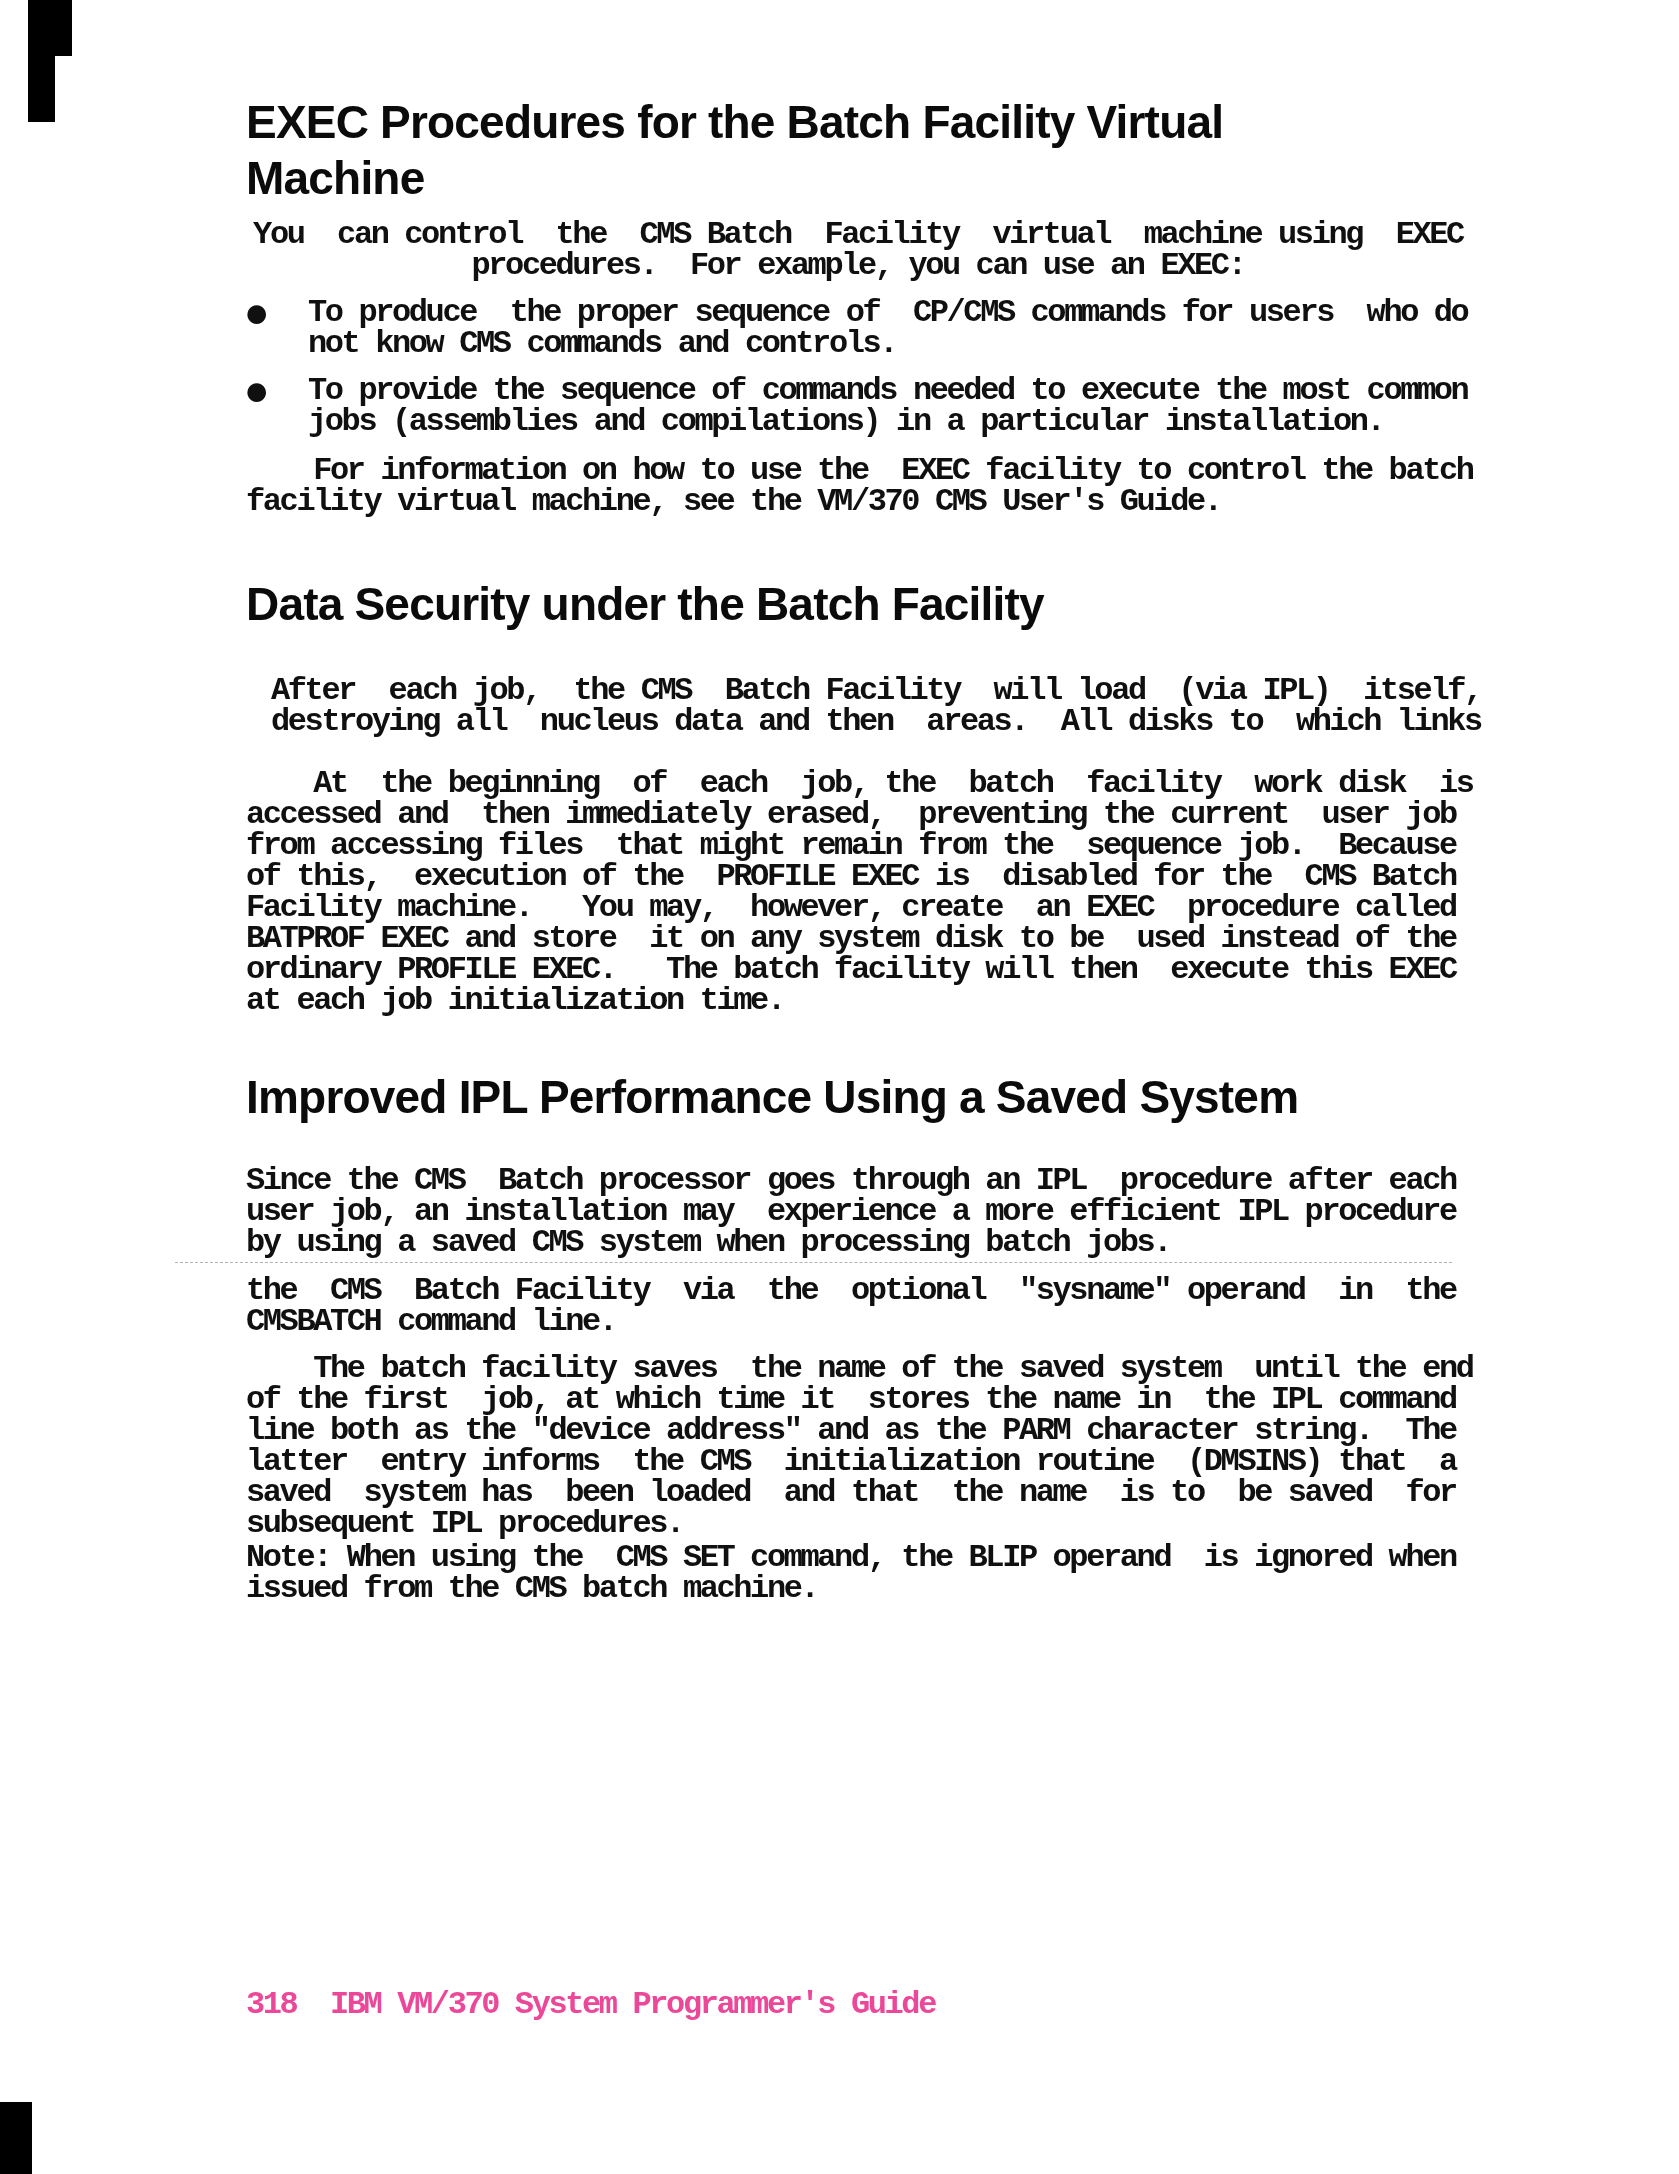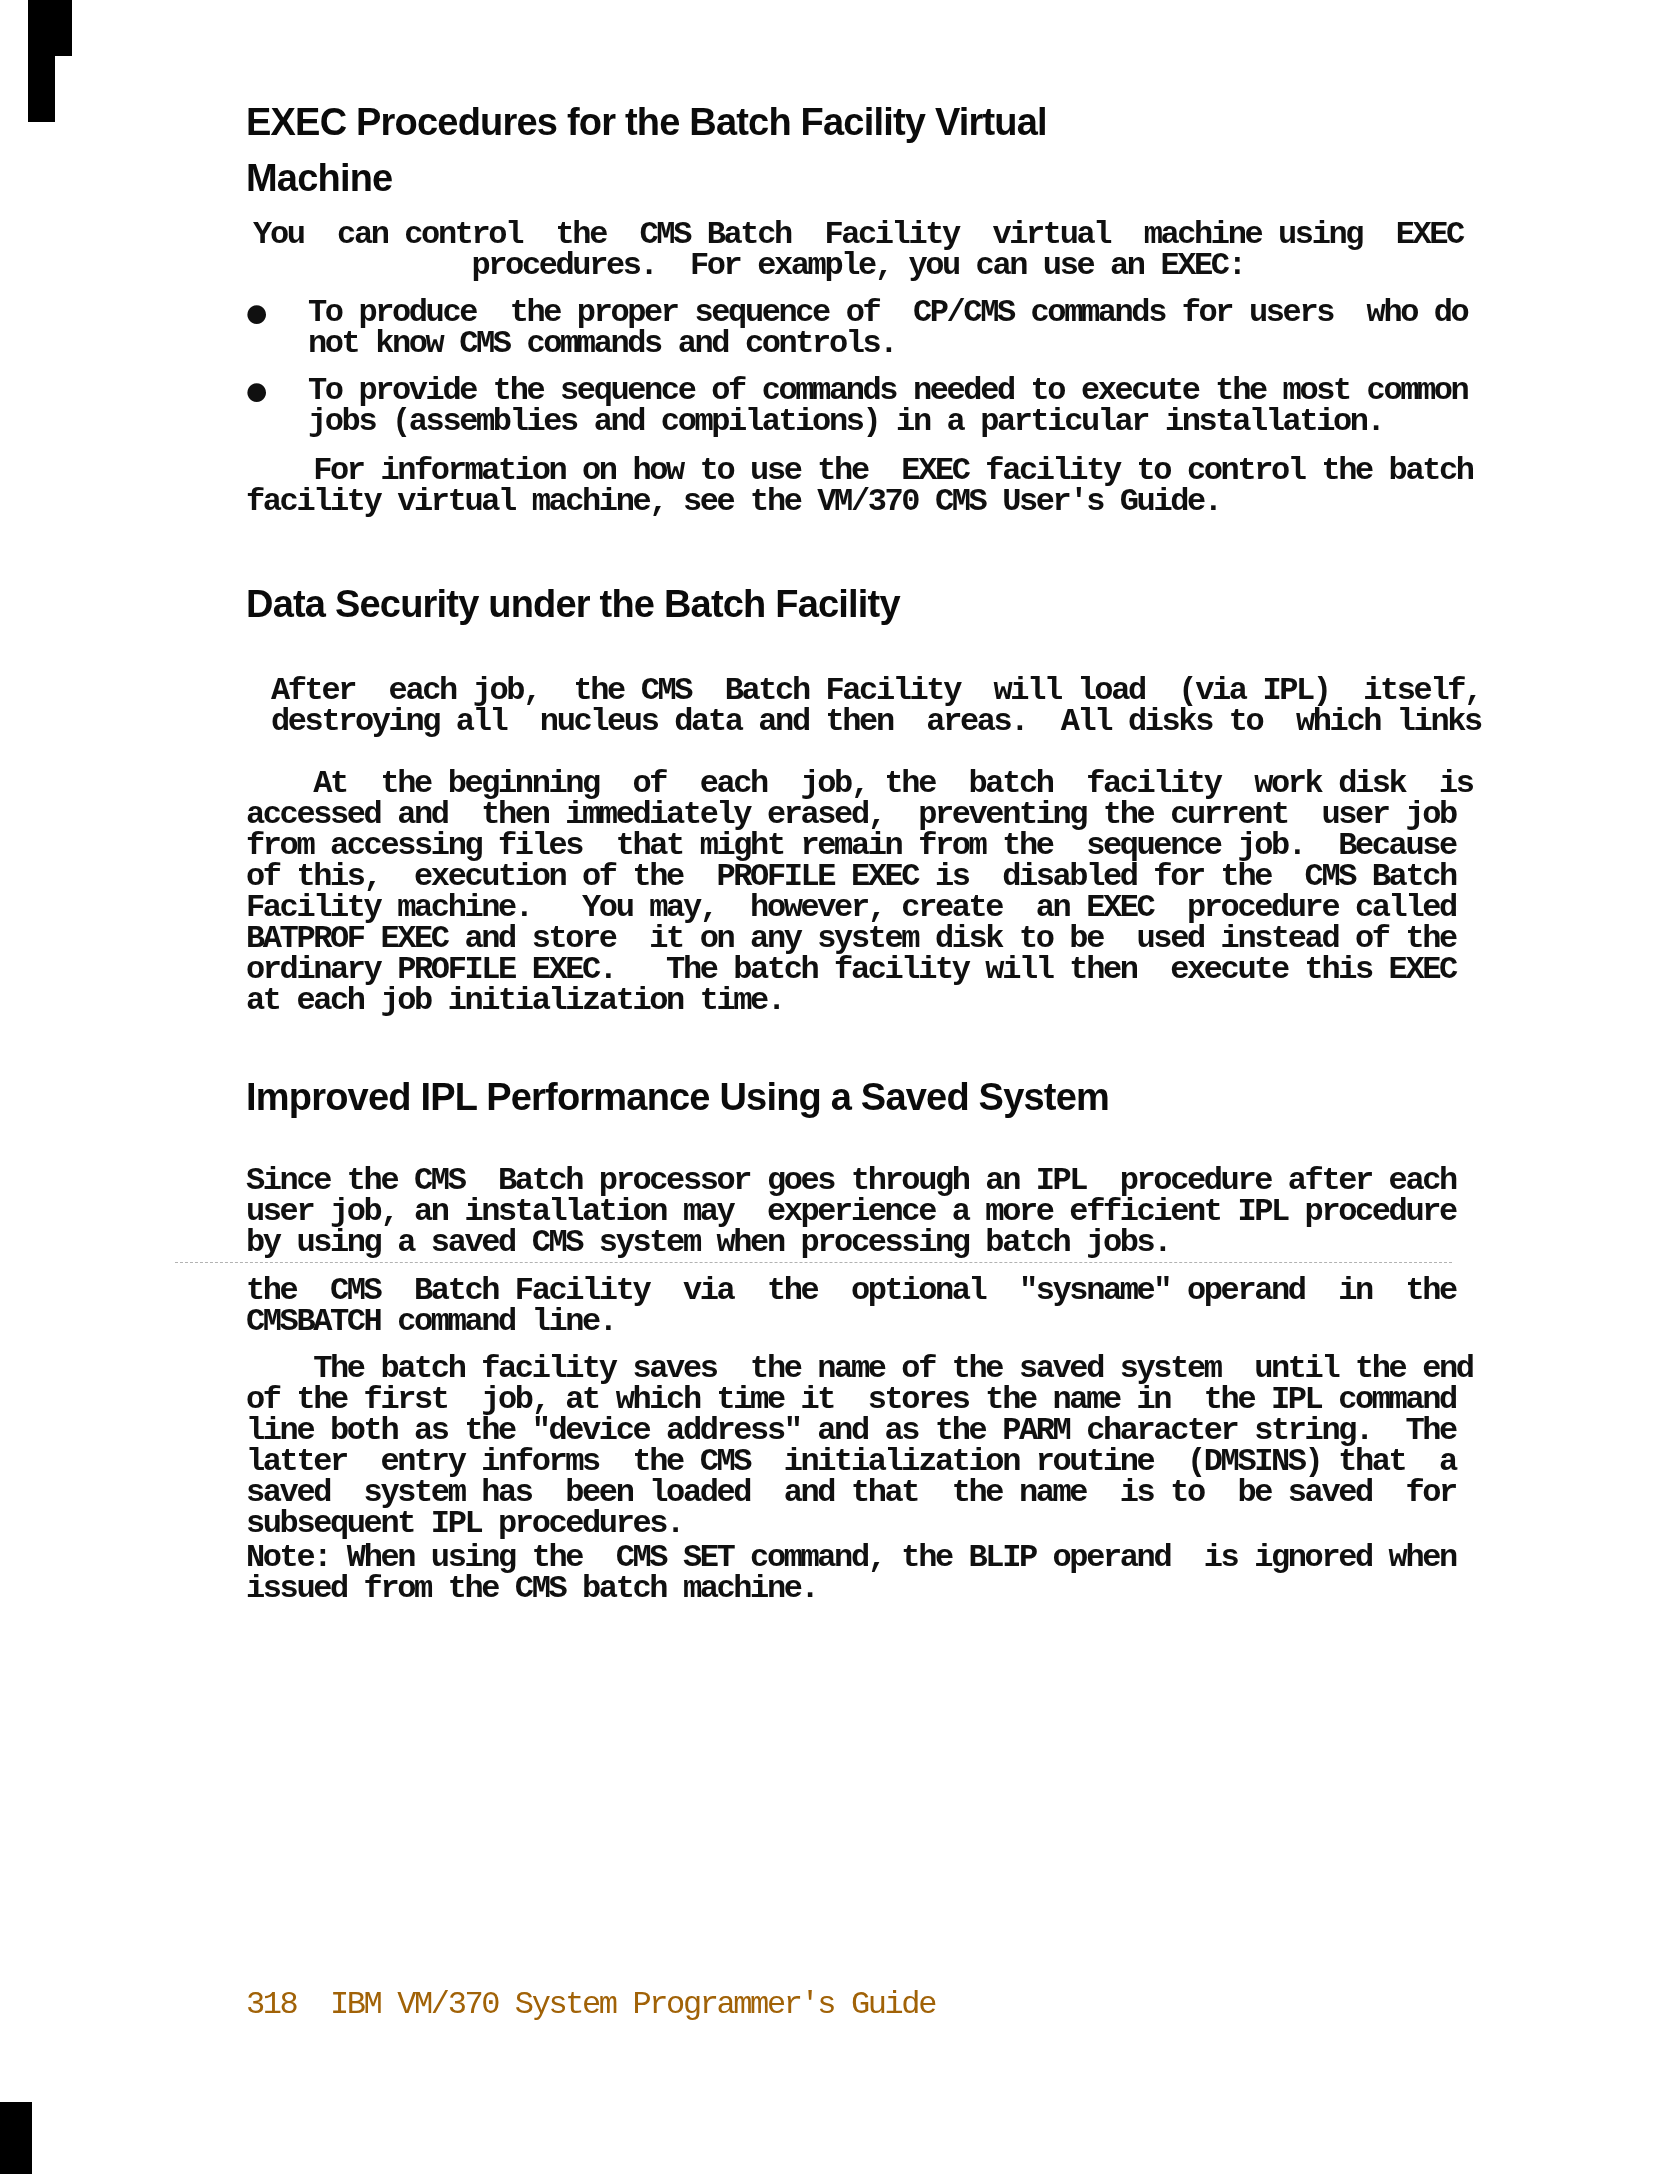--- a/index.html
+++ b/index.html
@@ -13,21 +13,21 @@
   .content{
     position:absolute;
     left:246px;
     top:94px;
     width:1224px;
   }
   .block{position:relative;}
   .heading .line{
     font-family:"Liberation Sans", sans-serif;
     font-weight:700;
-    font-size:38px;
+    font-size:46px;
     line-height:56px;
     letter-spacing:-0.8px;
     color:#0b0b0b;
     white-space:pre;
   }
   .paragraph .line,
   .bullet .line{
     font-family:"Liberation Mono", monospace;
     font-weight:700;
     font-size:32px;
@@ -49,25 +49,25 @@
   .u{
     text-decoration-style:dashed;
     text-decoration-thickness:2.8px;
     text-underline-offset:4.7px;
   }
   .page-footer{
     position:absolute;
     left:246px;
     top:1989px;
     font-family:"Liberation Mono", monospace;
-    font-weight:400;
+    font-weight:700;
     font-size:32px;
     line-height:31px;
     letter-spacing:-2.4px;
-    color:#a16207;
+    color:#ec4899;
     white-space:pre;
   }
   .artifact{position:absolute;background:#000;}
   .artifact-tl-1{left:28px;top:0;width:44px;height:56px;}
   .artifact-tl-2{left:28px;top:56px;width:27px;height:66px;}
   .artifact-bl{left:0;top:2102px;width:32px;height:73px;}
   .dotted-artifact{
     position:absolute;
     left:175px;
     top:1262px;

